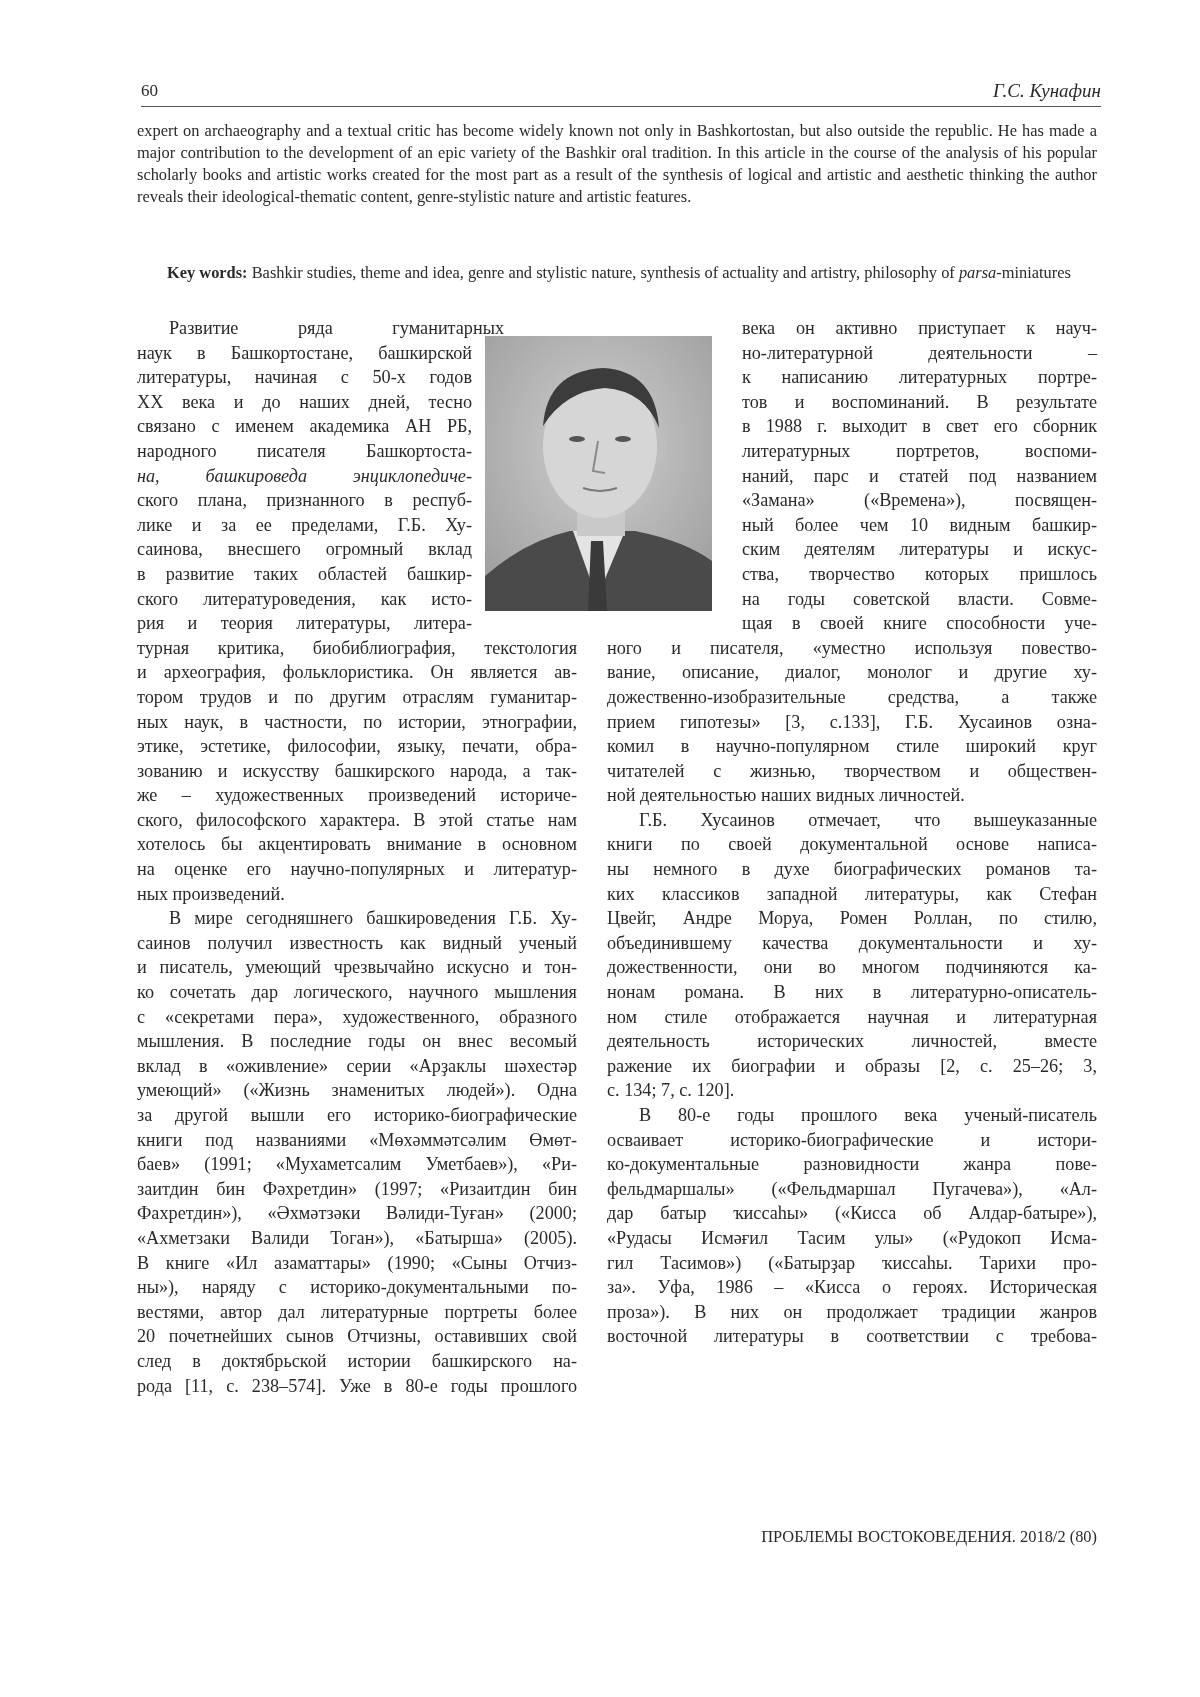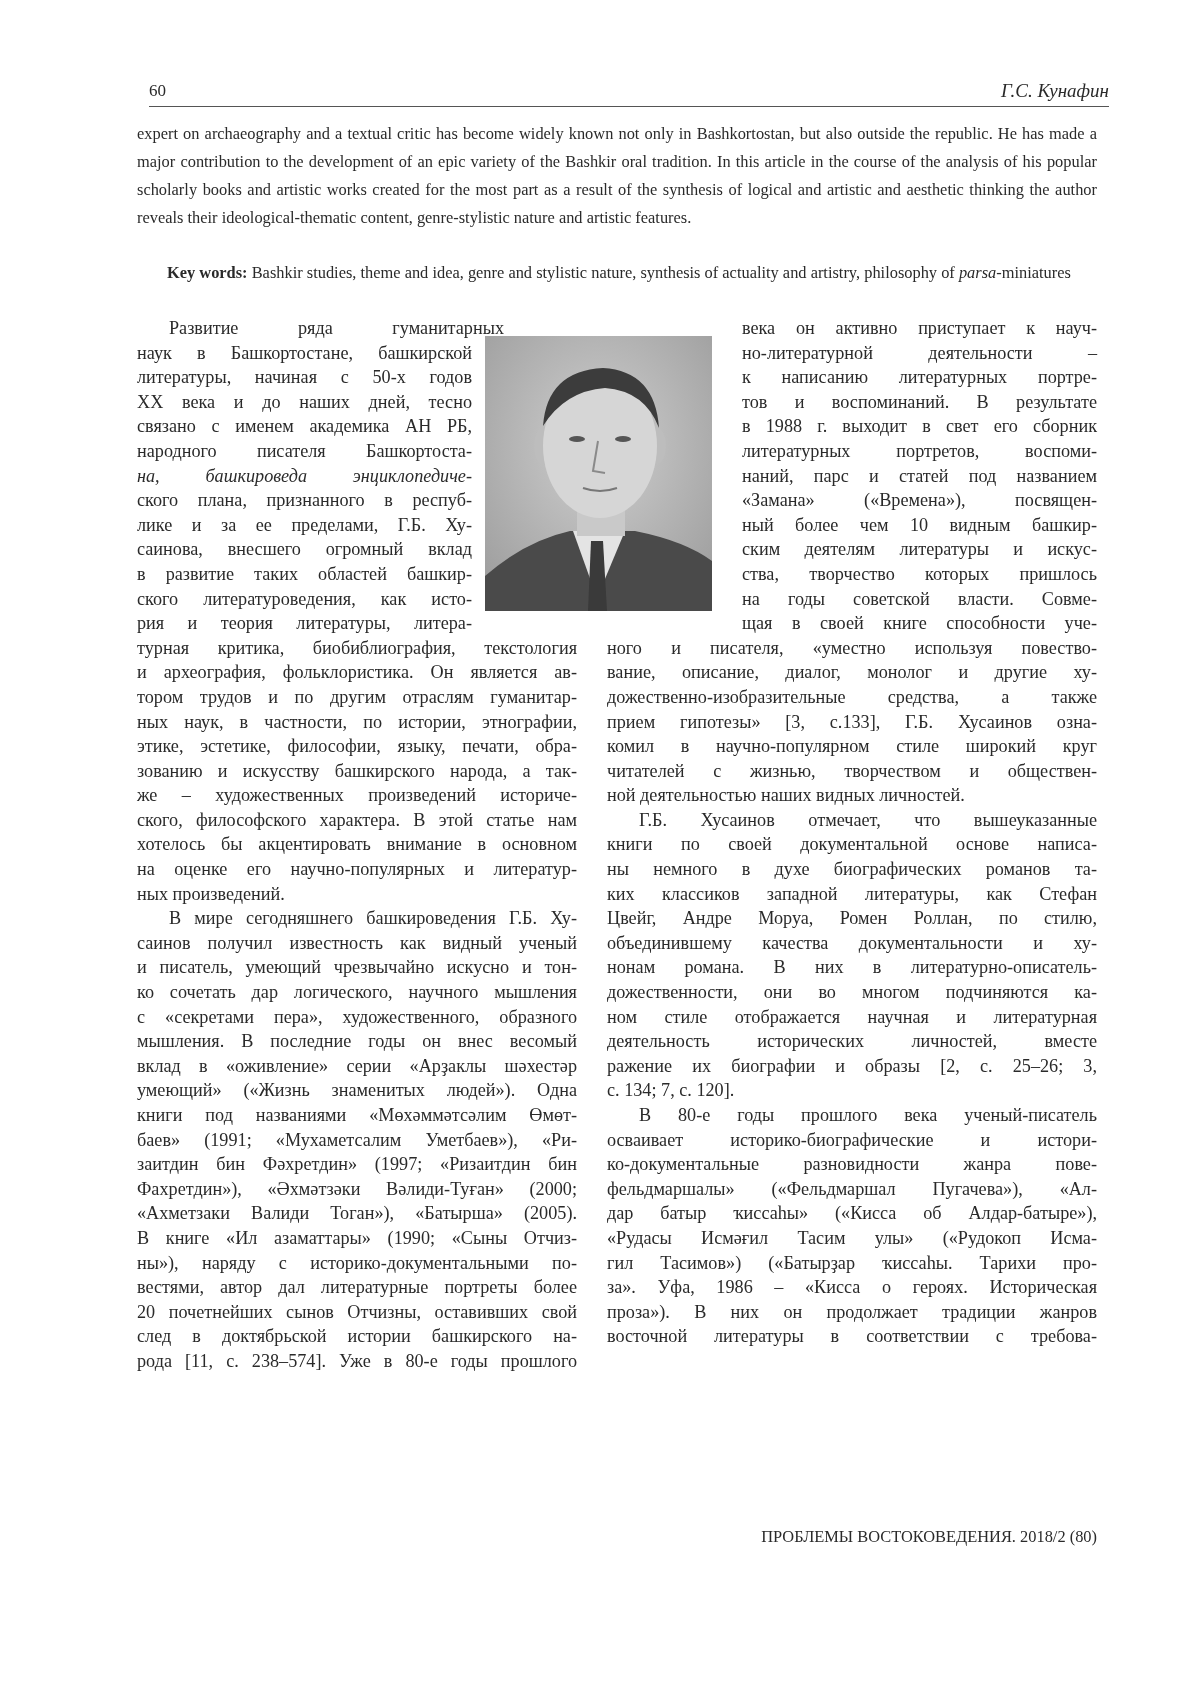--- a/index.html
+++ b/index.html
@@ -1,24 +1,24 @@
 <!DOCTYPE html>
 <html><head>
 <meta charset="utf-8">
 <style>
   html, body { margin: 0; padding: 0; background: #ffffff; }
   body { width: 1200px; height: 1697px; position: relative; overflow: hidden;
          font-family: "Liberation Serif", "DejaVu Serif", serif; color: #2a2a2a; }
   .page { position: absolute; left: 137px; top: 0; width: 960px; height: 1697px; }
-  .running-head { position: absolute; top: 78px; left: 12px; width: 960px; height: 28px;
+  .running-head { position: absolute; top: 78px; left: 4px; width: 960px; height: 28px;
                   border-bottom: 1.5px solid #555; font-size: 17px; text-decoration: underline; }
   .running-head .pnum { position: absolute; left: 0; bottom: 5px; }
   .running-head .author { position: absolute; right: 0; bottom: 4px; font-style: italic; font-size: 19px; }
   .abstract { position: absolute; top: 120px; left: 0; width: 960px; font-size: 16.4px;
-              line-height: 28px; text-align: justify; }
+              line-height: 22px; text-align: justify; }
   .abstract p { margin: 0; }
   .keywords { position: absolute; top: 262px; left: 0; width: 960px; font-size: 16.4px;
               line-height: 22px; text-align: justify; text-indent: 30px; }
   .keywords b { font-weight: bold; }
   .col { position: absolute; font-size: 18.2px; line-height: 24.6px; text-align: justify; }
   .col .ln { display: block; white-space: nowrap; text-align-last: justify; height: 24.6px; }
   .col .ln.last { text-align-last: left; }
   .col .ind { padding-left: 32px; }
   .col-left { left: 0; top: 316px; width: 440px; }
   .col-right { left: 470px; top: 316px; width: 490px; }
@@ -70,20 +70,21 @@
       <span class="ln">на оценке его научно-популярных и литератур-</span>
       <span class="ln last">ных произведений.</span>
       <span class="ln ind">В мире сегодняшнего башкироведения Г.Б. Ху-</span>
       <span class="ln">саинов получил известность как видный ученый</span>
       <span class="ln">и писатель, умеющий чрезвычайно искусно и тон-</span>
       <span class="ln">ко сочетать дар логического, научного мышления</span>
       <span class="ln">с «секретами пера», художественного, образного</span>
       <span class="ln">мышления. В последние годы он внес весомый</span>
       <span class="ln">вклад в «оживление» серии «Арҙаклы шәхестәр</span>
       <span class="ln">умеющий» («Жизнь знаменитых людей»). Одна</span>
+      <span class="ln">за другой вышли его историко-биографические</span>
       <span class="ln">книги под названиями «Мөхәммәтсәлим Өмөт-</span>
       <span class="ln">баев» (1991; «Мухаметсалим Уметбаев»), «Ри-</span>
       <span class="ln">заитдин бин Фәхретдин» (1997; «Ризаитдин бин</span>
       <span class="ln">Фахретдин»), «Әхмәтзәки Вәлиди-Туған» (2000;</span>
       <span class="ln">«Ахметзаки Валиди Тоган»), «Батырша» (2005).</span>
       <span class="ln">В книге «Ил азаматтары» (1990; «Сыны Отчиз-</span>
       <span class="ln">ны»), наряду с историко-документальными по-</span>
       <span class="ln">вестями, автор дал литературные портреты более</span>
       <span class="ln">20 почетнейших сынов Отчизны, оставивших свой</span>
       <span class="ln">след в доктябрьской истории башкирского на-</span>
@@ -143,22 +144,22 @@
       <span class="ln">прием гипотезы» [3, с.133], Г.Б. Хусаинов озна-</span>
       <span class="ln">комил в научно-популярном стиле широкий круг</span>
       <span class="ln">читателей с жизнью, творчеством и обществен-</span>
       <span class="ln last">ной деятельностью наших видных личностей.</span>
       <span class="ln ind">Г.Б. Хусаинов отмечает, что вышеуказанные</span>
       <span class="ln">книги по своей документальной основе написа-</span>
       <span class="ln">ны немного в духе биографических романов та-</span>
       <span class="ln">ких классиков западной литературы, как Стефан</span>
       <span class="ln">Цвейг, Андре Моруа, Ромен Роллан, по стилю,</span>
       <span class="ln">объединившему качества документальности и ху-</span>
+      <span class="ln">дожественности, они во многом подчиняются ка-</span>
       <span class="ln">нонам романа. В них в литературно-описатель-</span>
-      <span class="ln">дожественности, они во многом подчиняются ка-</span>
       <span class="ln">ном стиле отображается научная и литературная</span>
       <span class="ln">деятельность исторических личностей, вместе</span>
       <span class="ln">ражение их биографии и образы [2, с. 25–26; 3,</span>
       <span class="ln last">с. 134; 7, с. 120].</span>
       <span class="ln ind">В 80-е годы прошлого века ученый-писатель</span>
       <span class="ln">осваивает историко-биографические и истори-</span>
       <span class="ln">ко-документальные разновидности жанра пове-</span>
       <span class="ln">фельдмаршалы» («Фельдмаршал Пугачева»), «Ал-</span>
       <span class="ln">дар батыр ҡиссаһы» («Кисса об Алдар-батыре»),</span>
       <span class="ln">«Рудасы Исмәғил Тасим улы» («Рудокоп Исма-</span>

